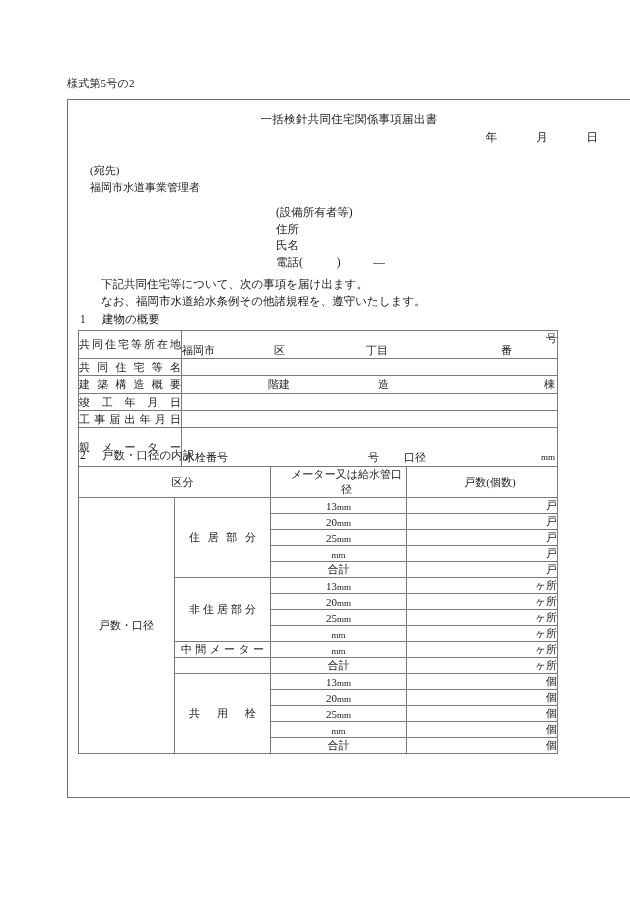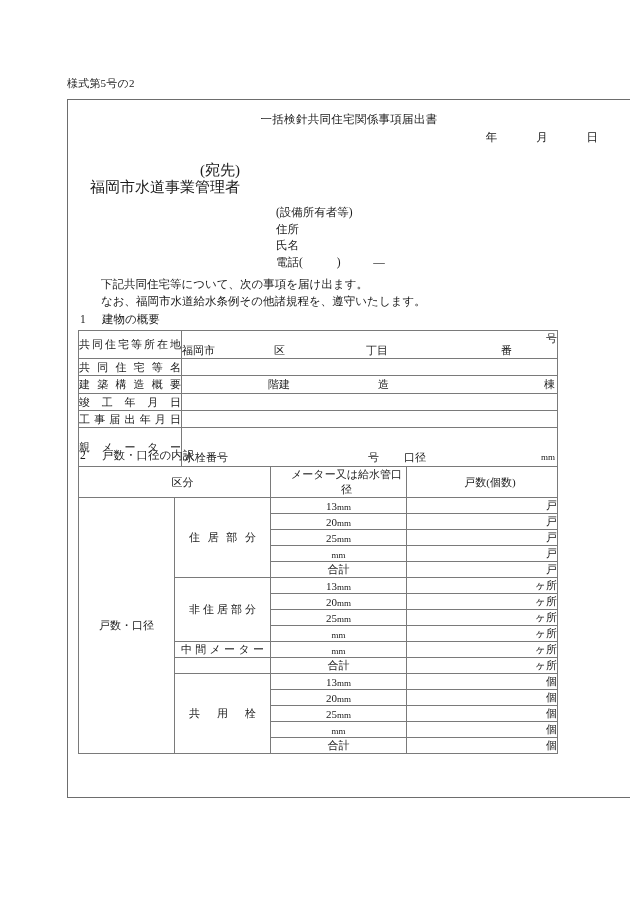--- a/index.html
+++ b/index.html
@@ -64,23 +64,22 @@
     font-size: 11.5px;
     white-space: nowrap;
   }
   .date-line .sp-y { margin-right: 36px; }
   .date-line .sp-m { margin-right: 36px; }
 
   .addressee {
     position: absolute;
     left: 22px;
     top: 62px;
-    font-size: 15px;
+    font-size: 11px;
     line-height: 17px;
-    text-align: right;
   }
 
   .owner-block {
     position: absolute;
     left: 208px;
     top: 104px;
     font-size: 11.5px;
     line-height: 16.5px;
   }
   .owner-block .tel-gap { display: inline-block; width: 34px; }

